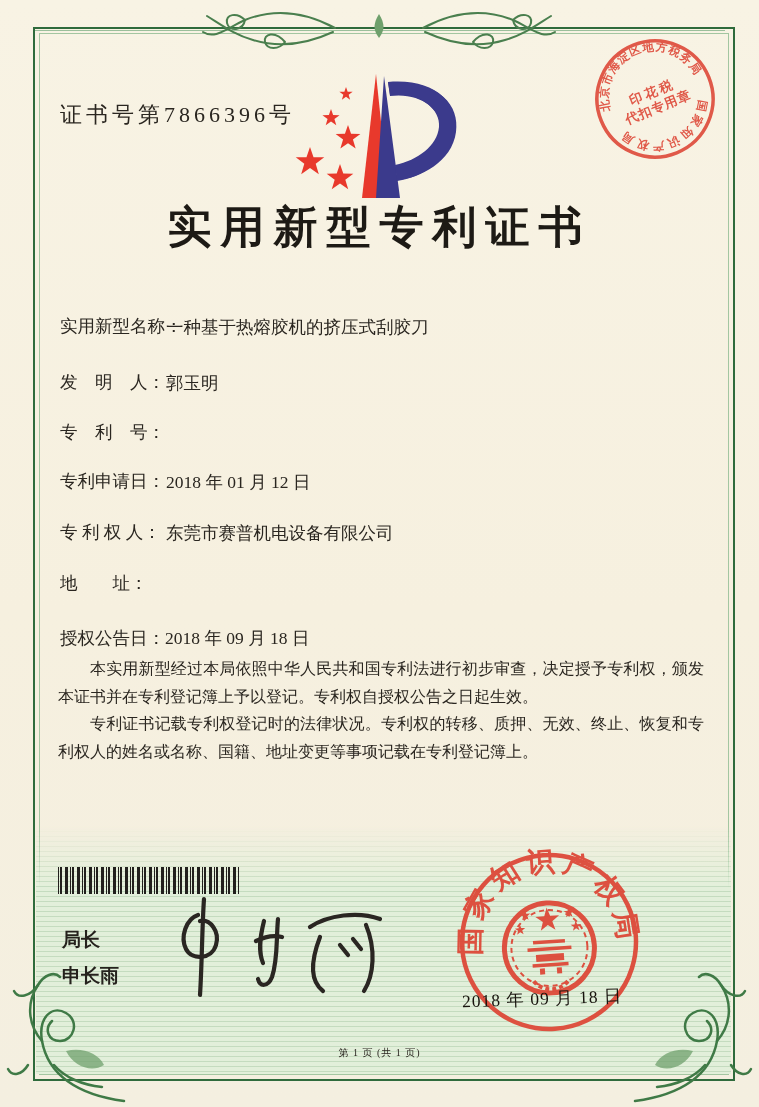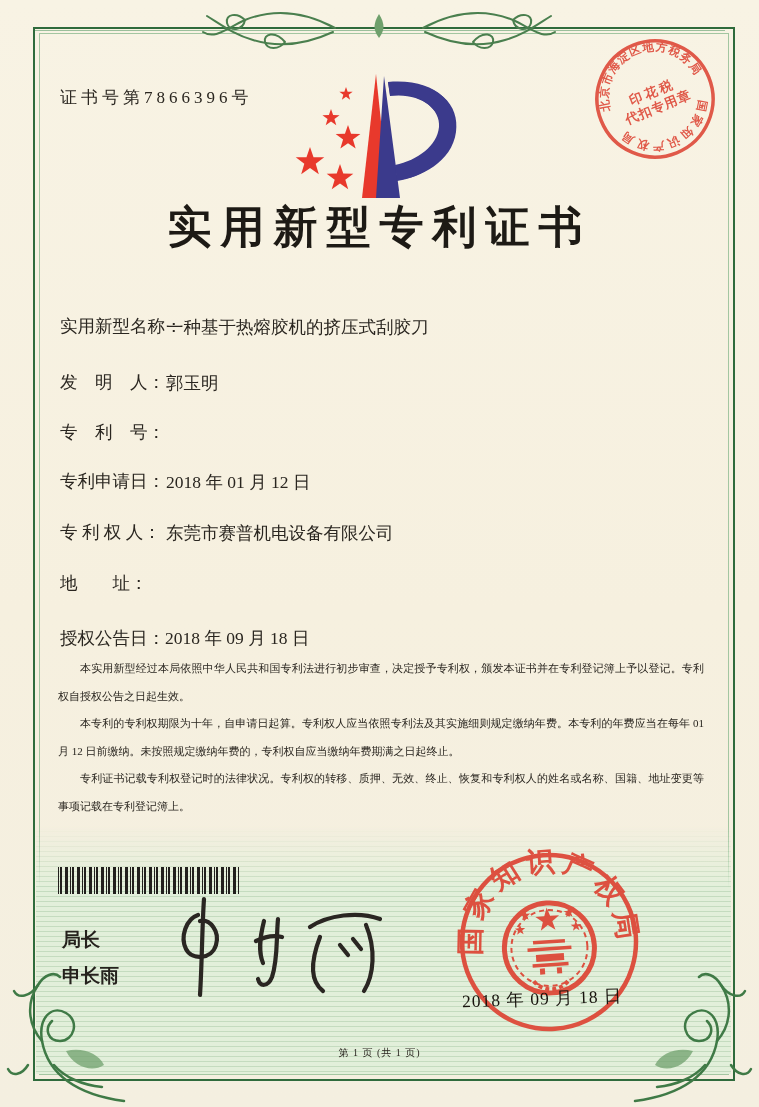--- a/index.html
+++ b/index.html
@@ -3,32 +3,32 @@
 <meta charset="utf-8">
 <style>
   html,body{margin:0;padding:0;}
   body{width:759px;height:1107px;background:#efe9d8;font-family:"Liberation Serif","DejaVu Serif",serif;}
   .page{position:relative;width:759px;height:1107px;background:linear-gradient(180deg,#f8f3e4 0%,#f6f0df 55%,#f4efe0 100%);overflow:hidden;}
 
   
   .frame-outer{position:absolute;left:33px;top:27px;width:698px;height:1050px;border:2px solid #2f6b3c;}
   .frame-inner{position:absolute;left:4px;top:4px;right:4px;bottom:4px;border:1px solid #a3c6a1;}
 
-  .cert-no{position:absolute;left:60px;top:86px;font-size:17px;letter-spacing:4px;color:#2a2620;}
+  .cert-no{position:absolute;left:60px;top:100px;font-size:22px;letter-spacing:4px;color:#2a2620;}
 
   .title{position:absolute;left:0;top:198px;width:100%;text-align:center;font-size:44px;font-weight:bold;letter-spacing:9px;color:#1d1a15;}
 
   .fields{position:absolute;left:60px;top:308px;width:645px;font-size:17.5px;color:#2a2620;}
   .frow{position:absolute;left:0;width:645px;}
   .frow .lab{position:absolute;left:0;top:0;white-space:pre;}
   .frow .val{display:block;margin-left:106px;line-height:26px;}
   .grant-row{position:absolute;left:0;top:318px;width:645px;}
   .grant-no{position:absolute;left:372px;top:0;white-space:nowrap;}
 
-  .bodytext{position:absolute;left:58px;top:655px;width:646px;font-size:11px;line-height:27.5px;color:#2a2620;text-align:justify;}
+  .bodytext{position:absolute;left:58px;top:655px;width:646px;font-size:16px;line-height:27.5px;color:#2a2620;text-align:justify;}
   .bodytext p{margin:0;text-indent:2em;}
 
   
   .green-band{position:absolute;left:36px;top:826px;width:695px;height:248px;
     background-color:#e2efda;
     background-image:repeating-linear-gradient(to bottom,rgba(134,178,134,.32) 0 1px,rgba(0,0,0,0) 1px 5px);
     -webkit-mask-image:linear-gradient(to bottom,transparent 0,#000 62px);
             mask-image:linear-gradient(to bottom,transparent 0,#000 62px);}
 
   .barcode{position:absolute;left:58px;top:867px;width:218px;height:27px;font-size:0;}
@@ -142,21 +142,20 @@
     <div class="frow" style="top:263px">
       <span class="lab">地　　址：</span>
     </div>
     <div class="grant-row">
       <span>授权公告日：</span><span>2018 年 09 月 18 日</span>
     </div>
   </div>
 
   <div class="bodytext">
     <p>本实用新型经过本局依照中华人民共和国专利法进行初步审查，决定授予专利权，颁发本证书并在专利登记簿上予以登记。专利权自授权公告之日起生效。</p>
-    <p>本专利的专利权期限为十年，自申请日起算。专利权人应当依照专利法及其实施细则规定缴纳年费。本专利的年费应当在每年 01 月 12 日前缴纳。未按照规定缴纳年费的，专利权自应当缴纳年费期满之日起终止。</p>
     <p>专利证书记载专利权登记时的法律状况。专利权的转移、质押、无效、终止、恢复和专利权人的姓名或名称、国籍、地址变更等事项记载在专利登记簿上。</p>
   </div>
 
   <div class="green-band"></div>
 
   <div class="barcode" id="barcode"><span style="width:1px;margin-right:1px"></span><span style="width:2px;margin-right:3px"></span><span style="width:3px;margin-right:2px"></span><span style="width:1px;margin-right:1px"></span><span style="width:2px;margin-right:3px"></span><span style="width:3px;margin-right:2px"></span><span style="width:1px;margin-right:1px"></span><span style="width:2px;margin-right:3px"></span><span style="width:3px;margin-right:2px"></span><span style="width:1px;margin-right:1px"></span><span style="width:2px;margin-right:3px"></span><span style="width:3px;margin-right:2px"></span><span style="width:1px;margin-right:1px"></span><span style="width:2px;margin-right:3px"></span><span style="width:3px;margin-right:2px"></span><span style="width:1px;margin-right:1px"></span><span style="width:2px;margin-right:3px"></span><span style="width:3px;margin-right:2px"></span><span style="width:1px;margin-right:1px"></span><span style="width:2px;margin-right:3px"></span><span style="width:3px;margin-right:2px"></span><span style="width:1px;margin-right:1px"></span><span style="width:2px;margin-right:3px"></span><span style="width:3px;margin-right:2px"></span><span style="width:1px;margin-right:1px"></span><span style="width:2px;margin-right:3px"></span><span style="width:3px;margin-right:2px"></span><span style="width:1px;margin-right:1px"></span><span style="width:2px;margin-right:3px"></span><span style="width:3px;margin-right:2px"></span><span style="width:1px;margin-right:1px"></span><span style="width:2px;margin-right:3px"></span><span style="width:3px;margin-right:2px"></span><span style="width:1px;margin-right:1px"></span><span style="width:2px;margin-right:3px"></span><span style="width:3px;margin-right:2px"></span><span style="width:1px;margin-right:1px"></span><span style="width:2px;margin-right:3px"></span><span style="width:3px;margin-right:2px"></span><span style="width:1px;margin-right:1px"></span><span style="width:2px;margin-right:3px"></span><span style="width:3px;margin-right:2px"></span><span style="width:1px;margin-right:1px"></span><span style="width:2px;margin-right:3px"></span><span style="width:3px;margin-right:2px"></span><span style="width:1px;margin-right:1px"></span></div>
 
   <svg class="svg-corner-l" width="120" height="150" viewBox="0 0 120 150">
     <g stroke="#3f7a46" stroke-width="2.5" fill="none" stroke-linecap="round">
       <path d="M118,146 C72,140 42,120 36,86 C32,62 46,50 60,58 C74,66 68,86 54,86 C42,86 38,74 46,66"></path>

